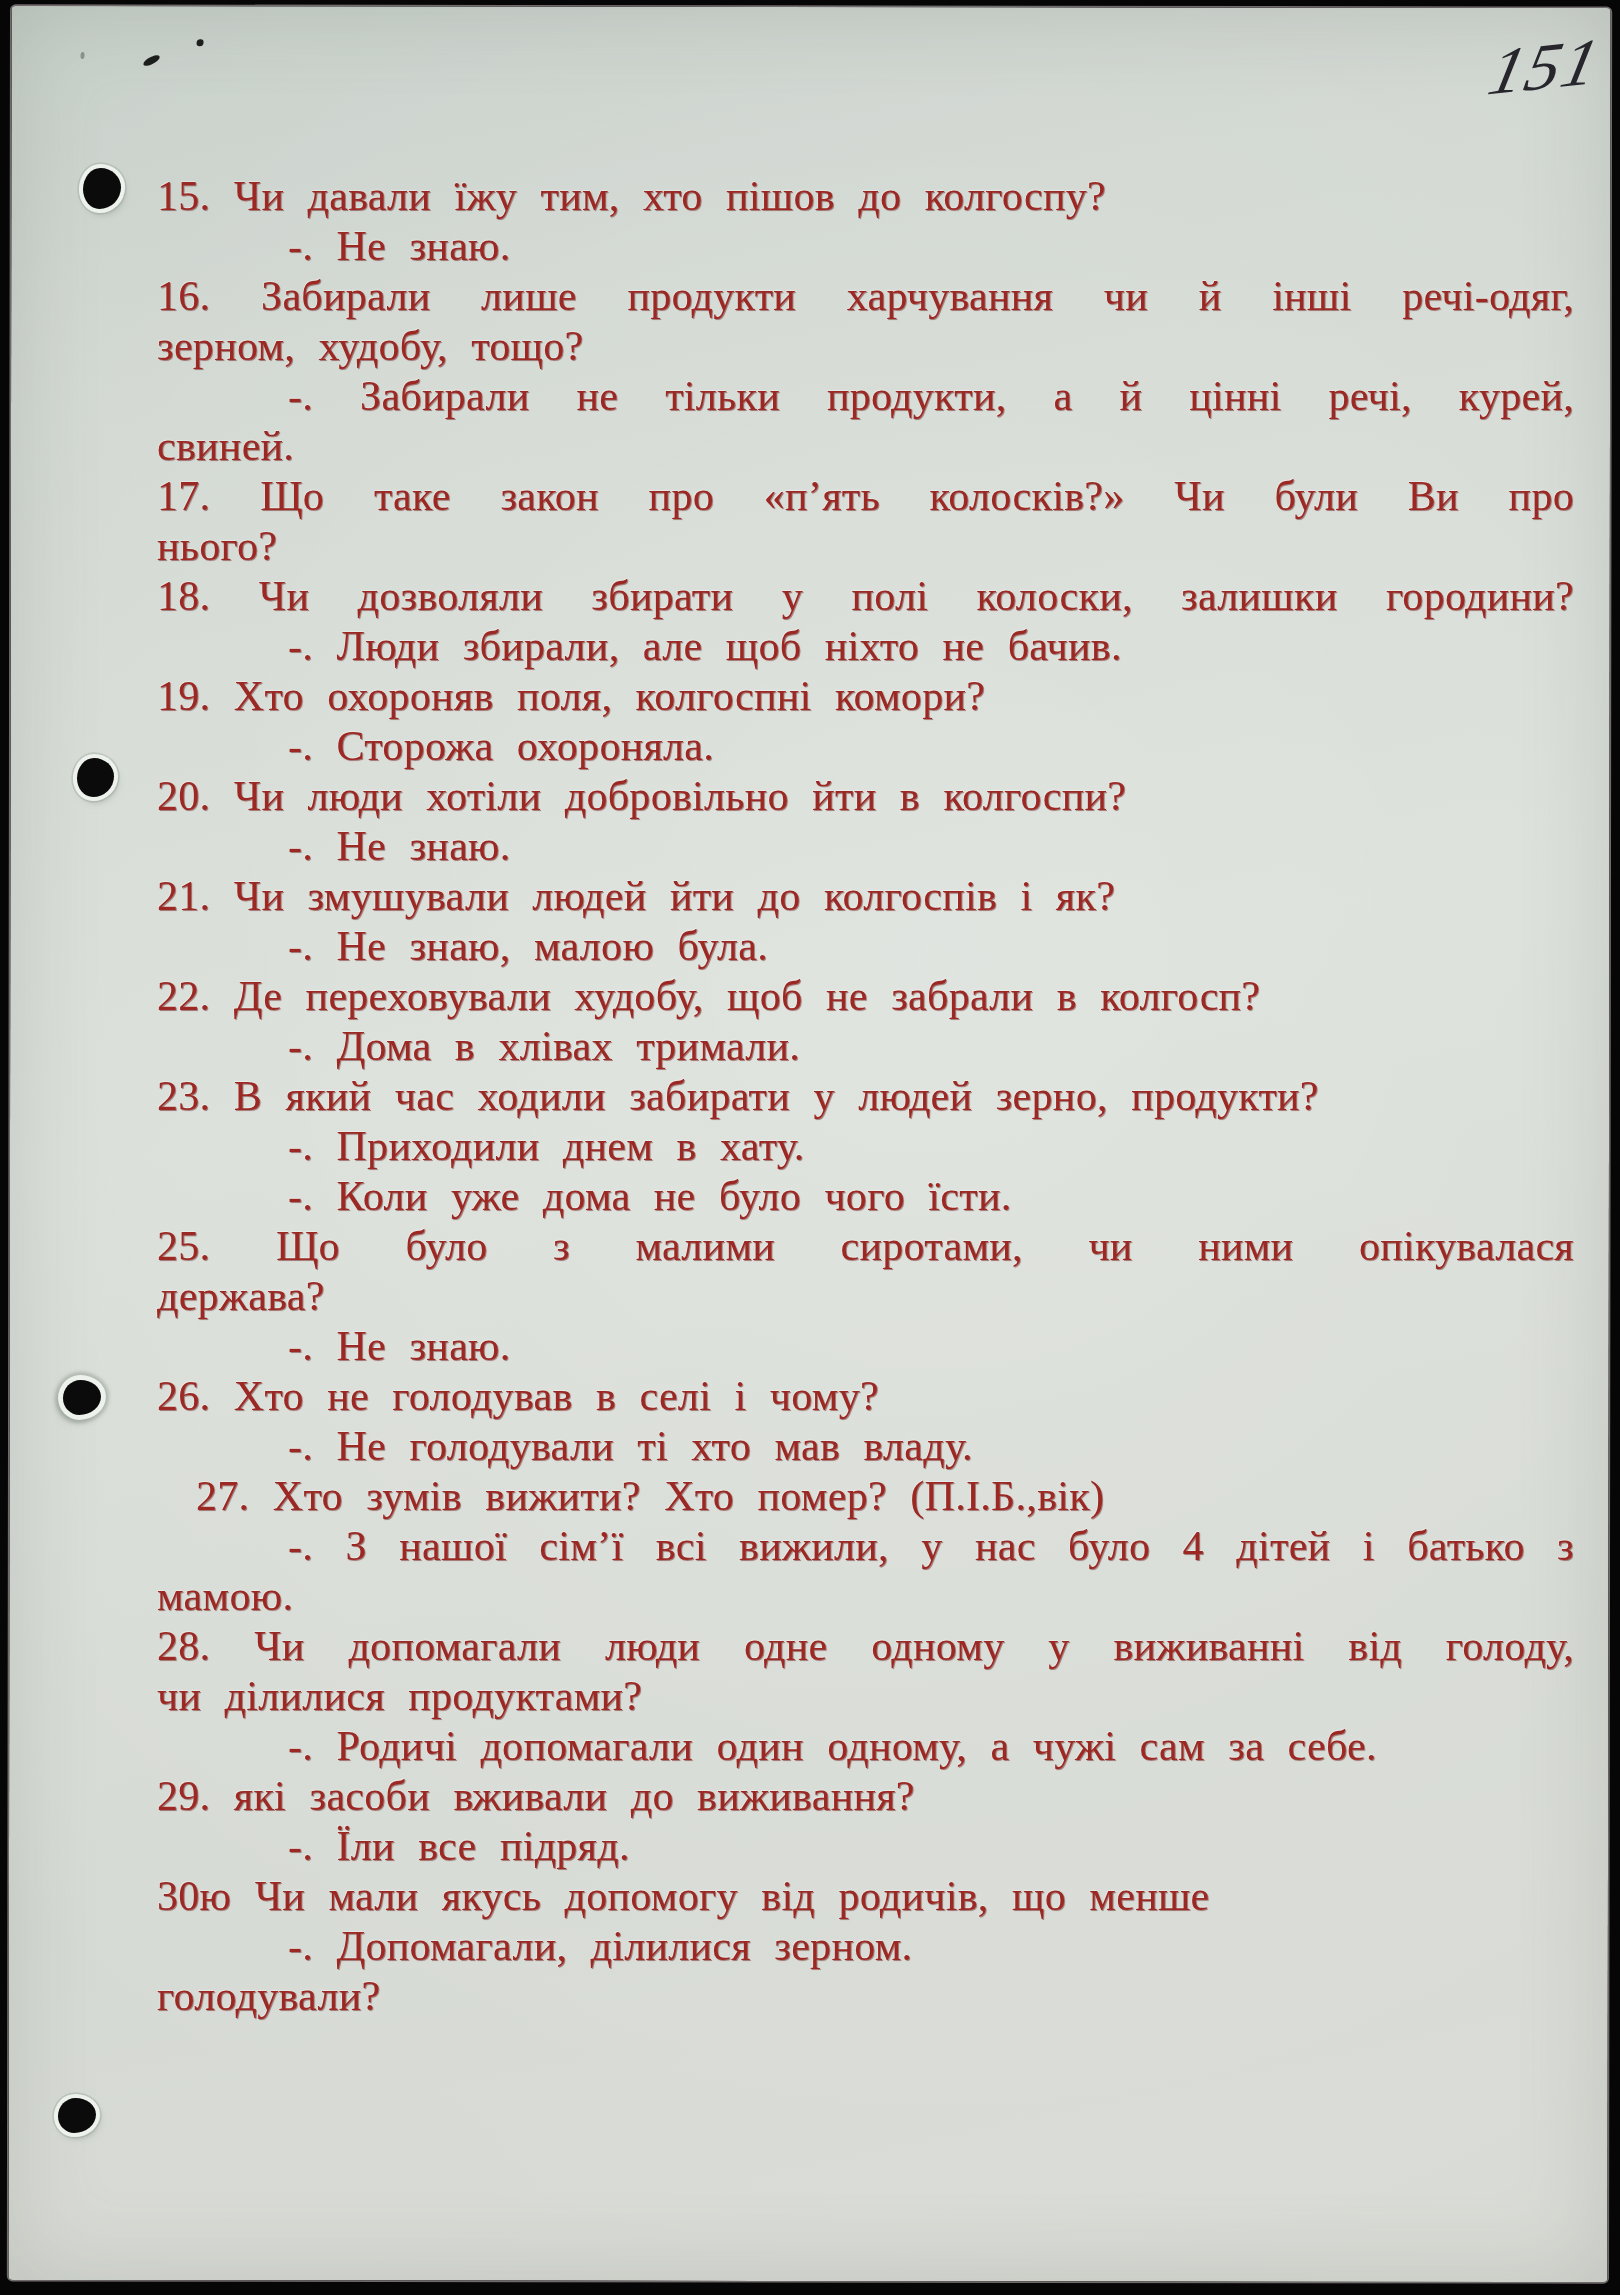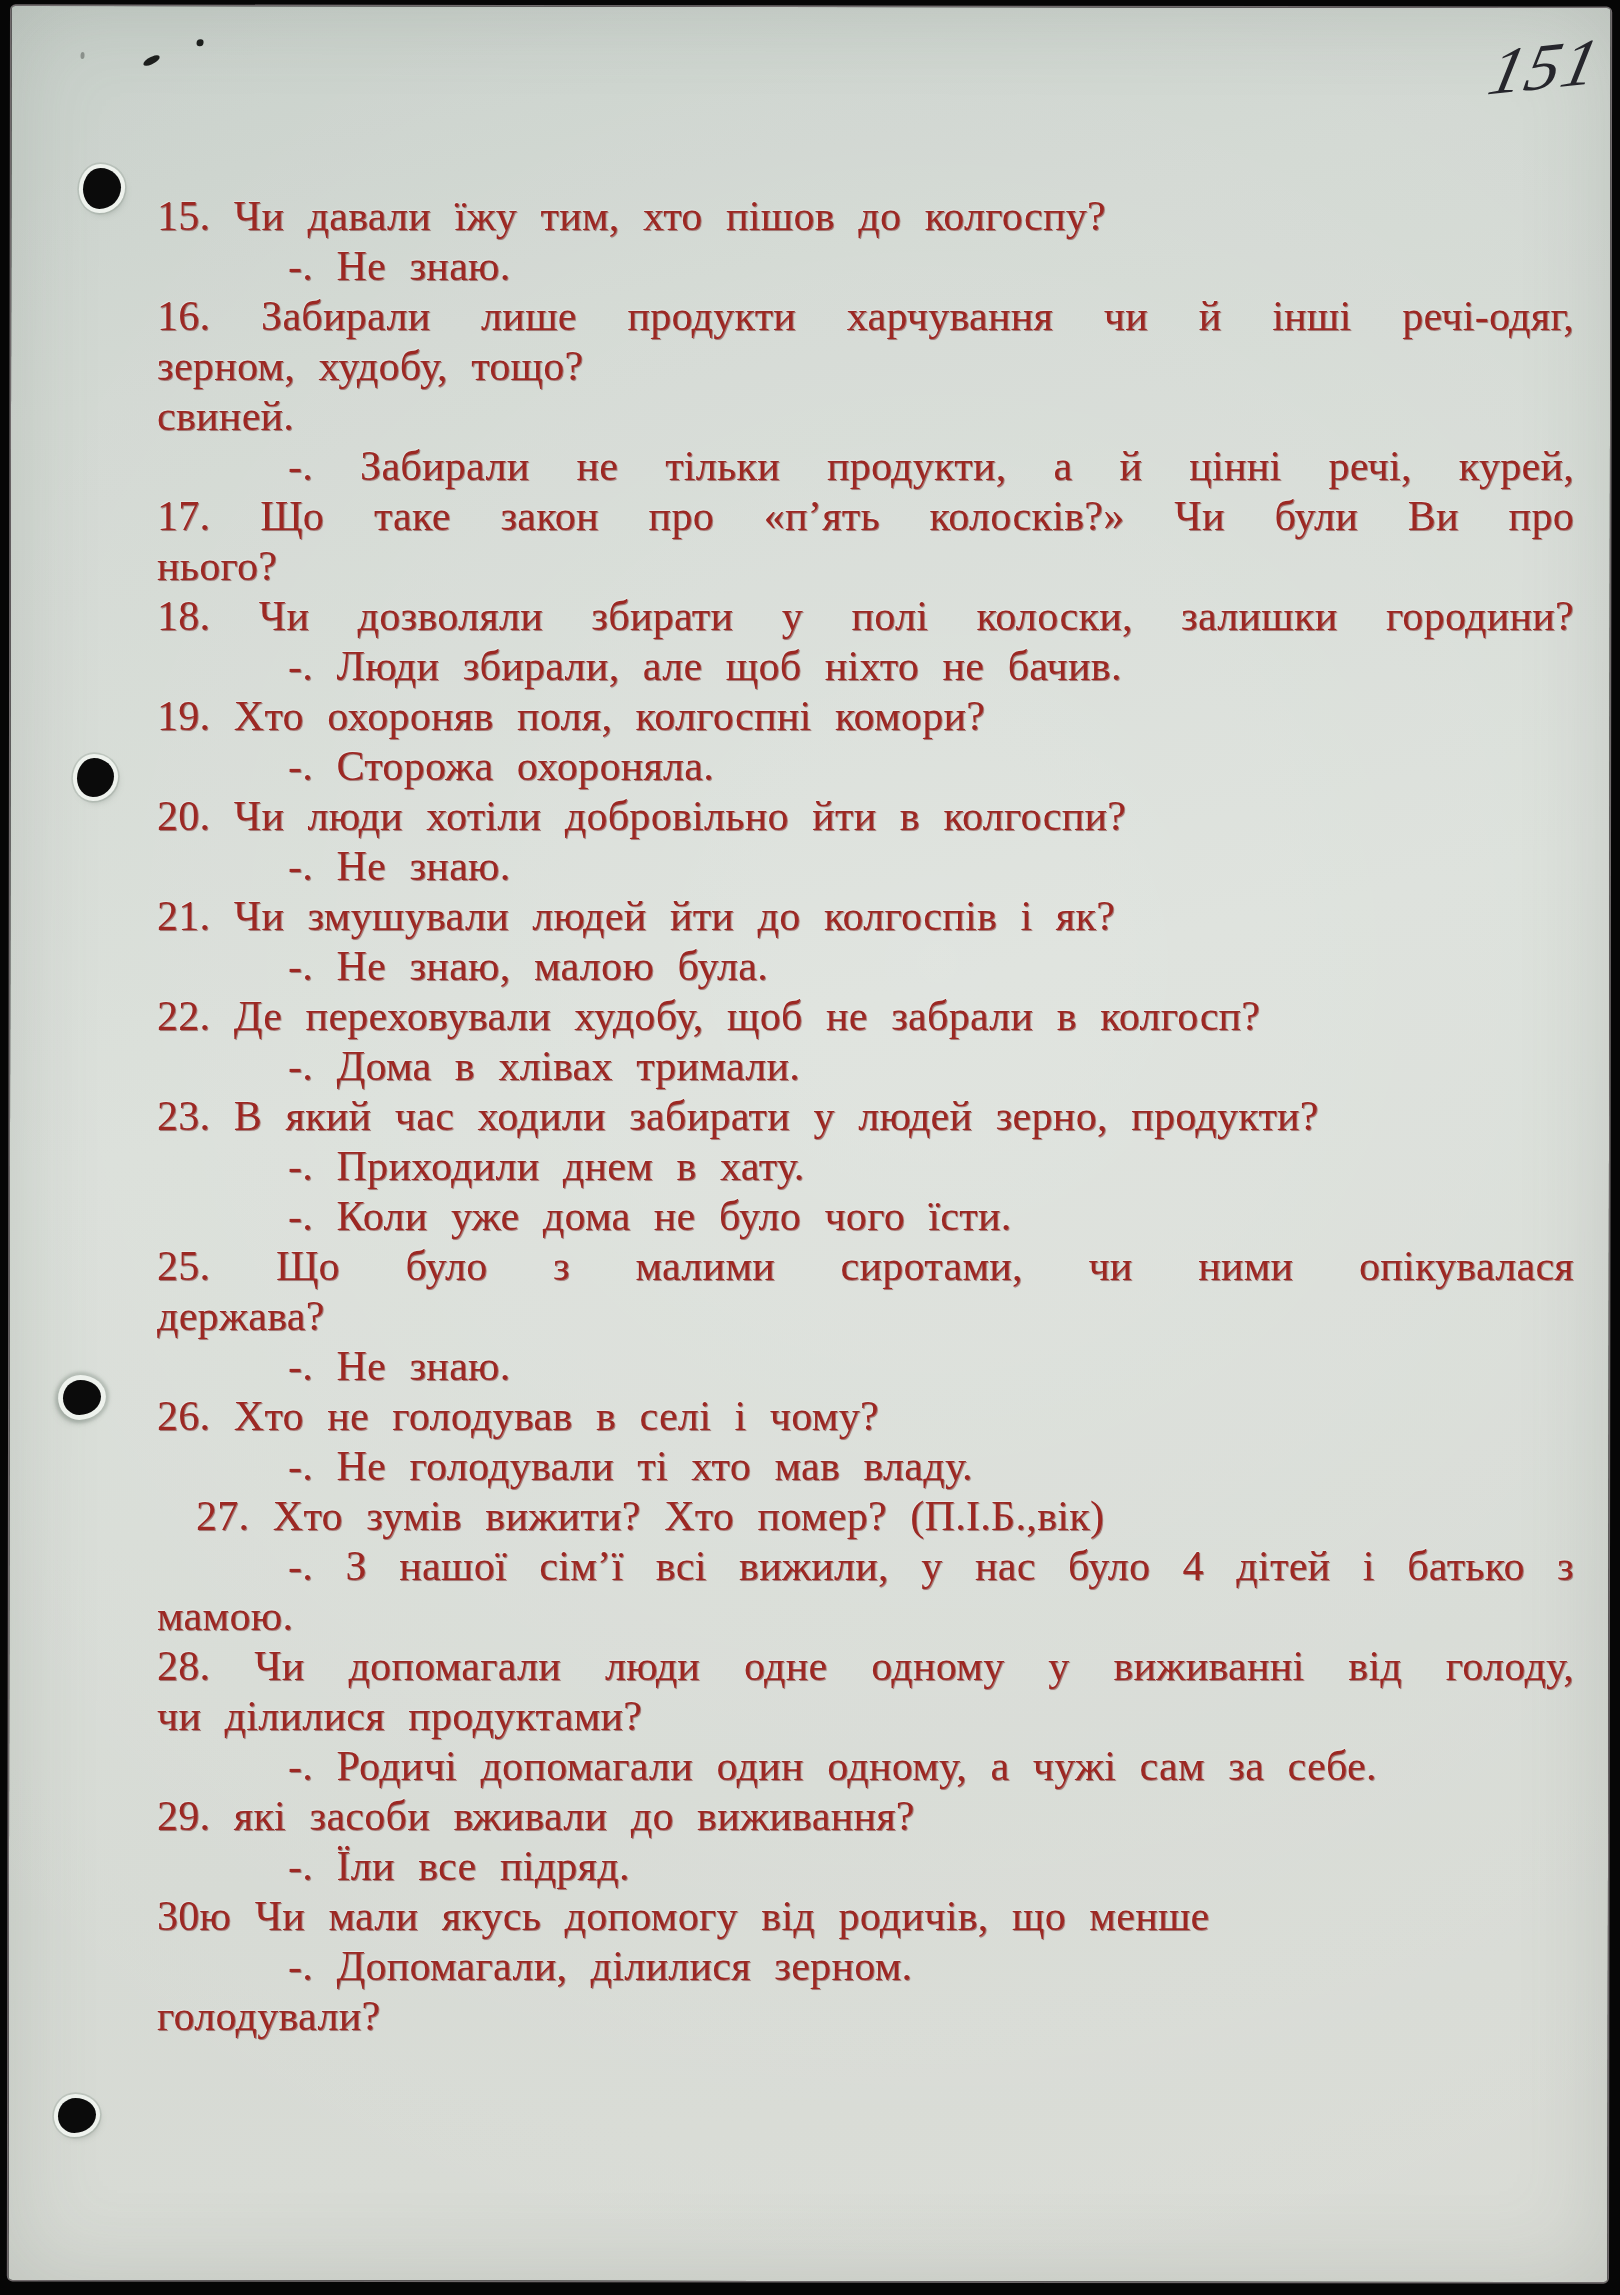--- a/index.html
+++ b/index.html
@@ -32,21 +32,21 @@
       -3.3px 4.9px 8.2px rgba(100,110,102,0.6);
   }
   .speck{position:absolute;background:#1d1f1d;border-radius:60% 40% 55% 45%;}
   .pagenum{
     position:absolute;left:1492px;top:33px;
     font-size:67px;font-style:italic;color:#26262c;
     transform:skewX(-18deg) rotate(-6deg);
     letter-spacing:1.6px;line-height:1;
   }
   .textblock{
-    position:absolute;left:157px;top:191px;width:1417px;font-family:Liberation Serif, serif;
+    position:absolute;left:157px;top:171px;width:1417px;font-family:Liberation Serif, serif;
   }
   .line{
     height:50px;line-height:50px;
     font-size:42px;letter-spacing:0.3px;word-spacing:0.30em;
     color:#9c2823;
     text-shadow:1px 1.2px 0.7px rgba(104,17,17,0.5), -0.5px -0.7px 0.8px rgba(255,255,255,0.38);
     white-space:nowrap;
   }
   .line.a{padding-left:131px;}
   .line.q27{padding-left:39px;}
@@ -66,22 +66,22 @@
 <div class="hole h3" style="left:63px;top:1380px;width:38px;height:35px;"></div>
 <div class="hole h4" style="left:58px;top:2098px;width:38px;height:35px;"></div>
 
 <div class="pagenum">151</div>
 
 <div class="textblock">
     <div class="line q">15. Чи давали їжу тим, хто пішов до колгоспу?</div>
     <div class="line a">-. Не знаю.</div>
     <div class="line q j">16. Забирали лише продукти харчування чи й інші речі-одяг,</div>
     <div class="line c">зерном, худобу, тощо?</div>
+    <div class="line a j">-. Забирали не тільки продукти, а й цінні речі, курей,</div>
     <div class="line c">свиней.</div>
-    <div class="line a j">-. Забирали не тільки продукти, а й цінні речі, курей,</div>
     <div class="line q j">17. Що таке закон про «п’ять колосків?» Чи були Ви про</div>
     <div class="line c">нього?</div>
     <div class="line q j">18. Чи дозволяли збирати у полі колоски, залишки городини?</div>
     <div class="line a">-. Люди збирали, але щоб ніхто не бачив.</div>
     <div class="line q">19. Хто охороняв поля, колгоспні комори?</div>
     <div class="line a">-. Сторожа охороняла.</div>
     <div class="line q">20. Чи люди хотіли добровільно йти в колгоспи?</div>
     <div class="line a">-. Не знаю.</div>
     <div class="line q">21. Чи змушували людей йти до колгоспів і як?</div>
     <div class="line a">-. Не знаю, малою була.</div>

